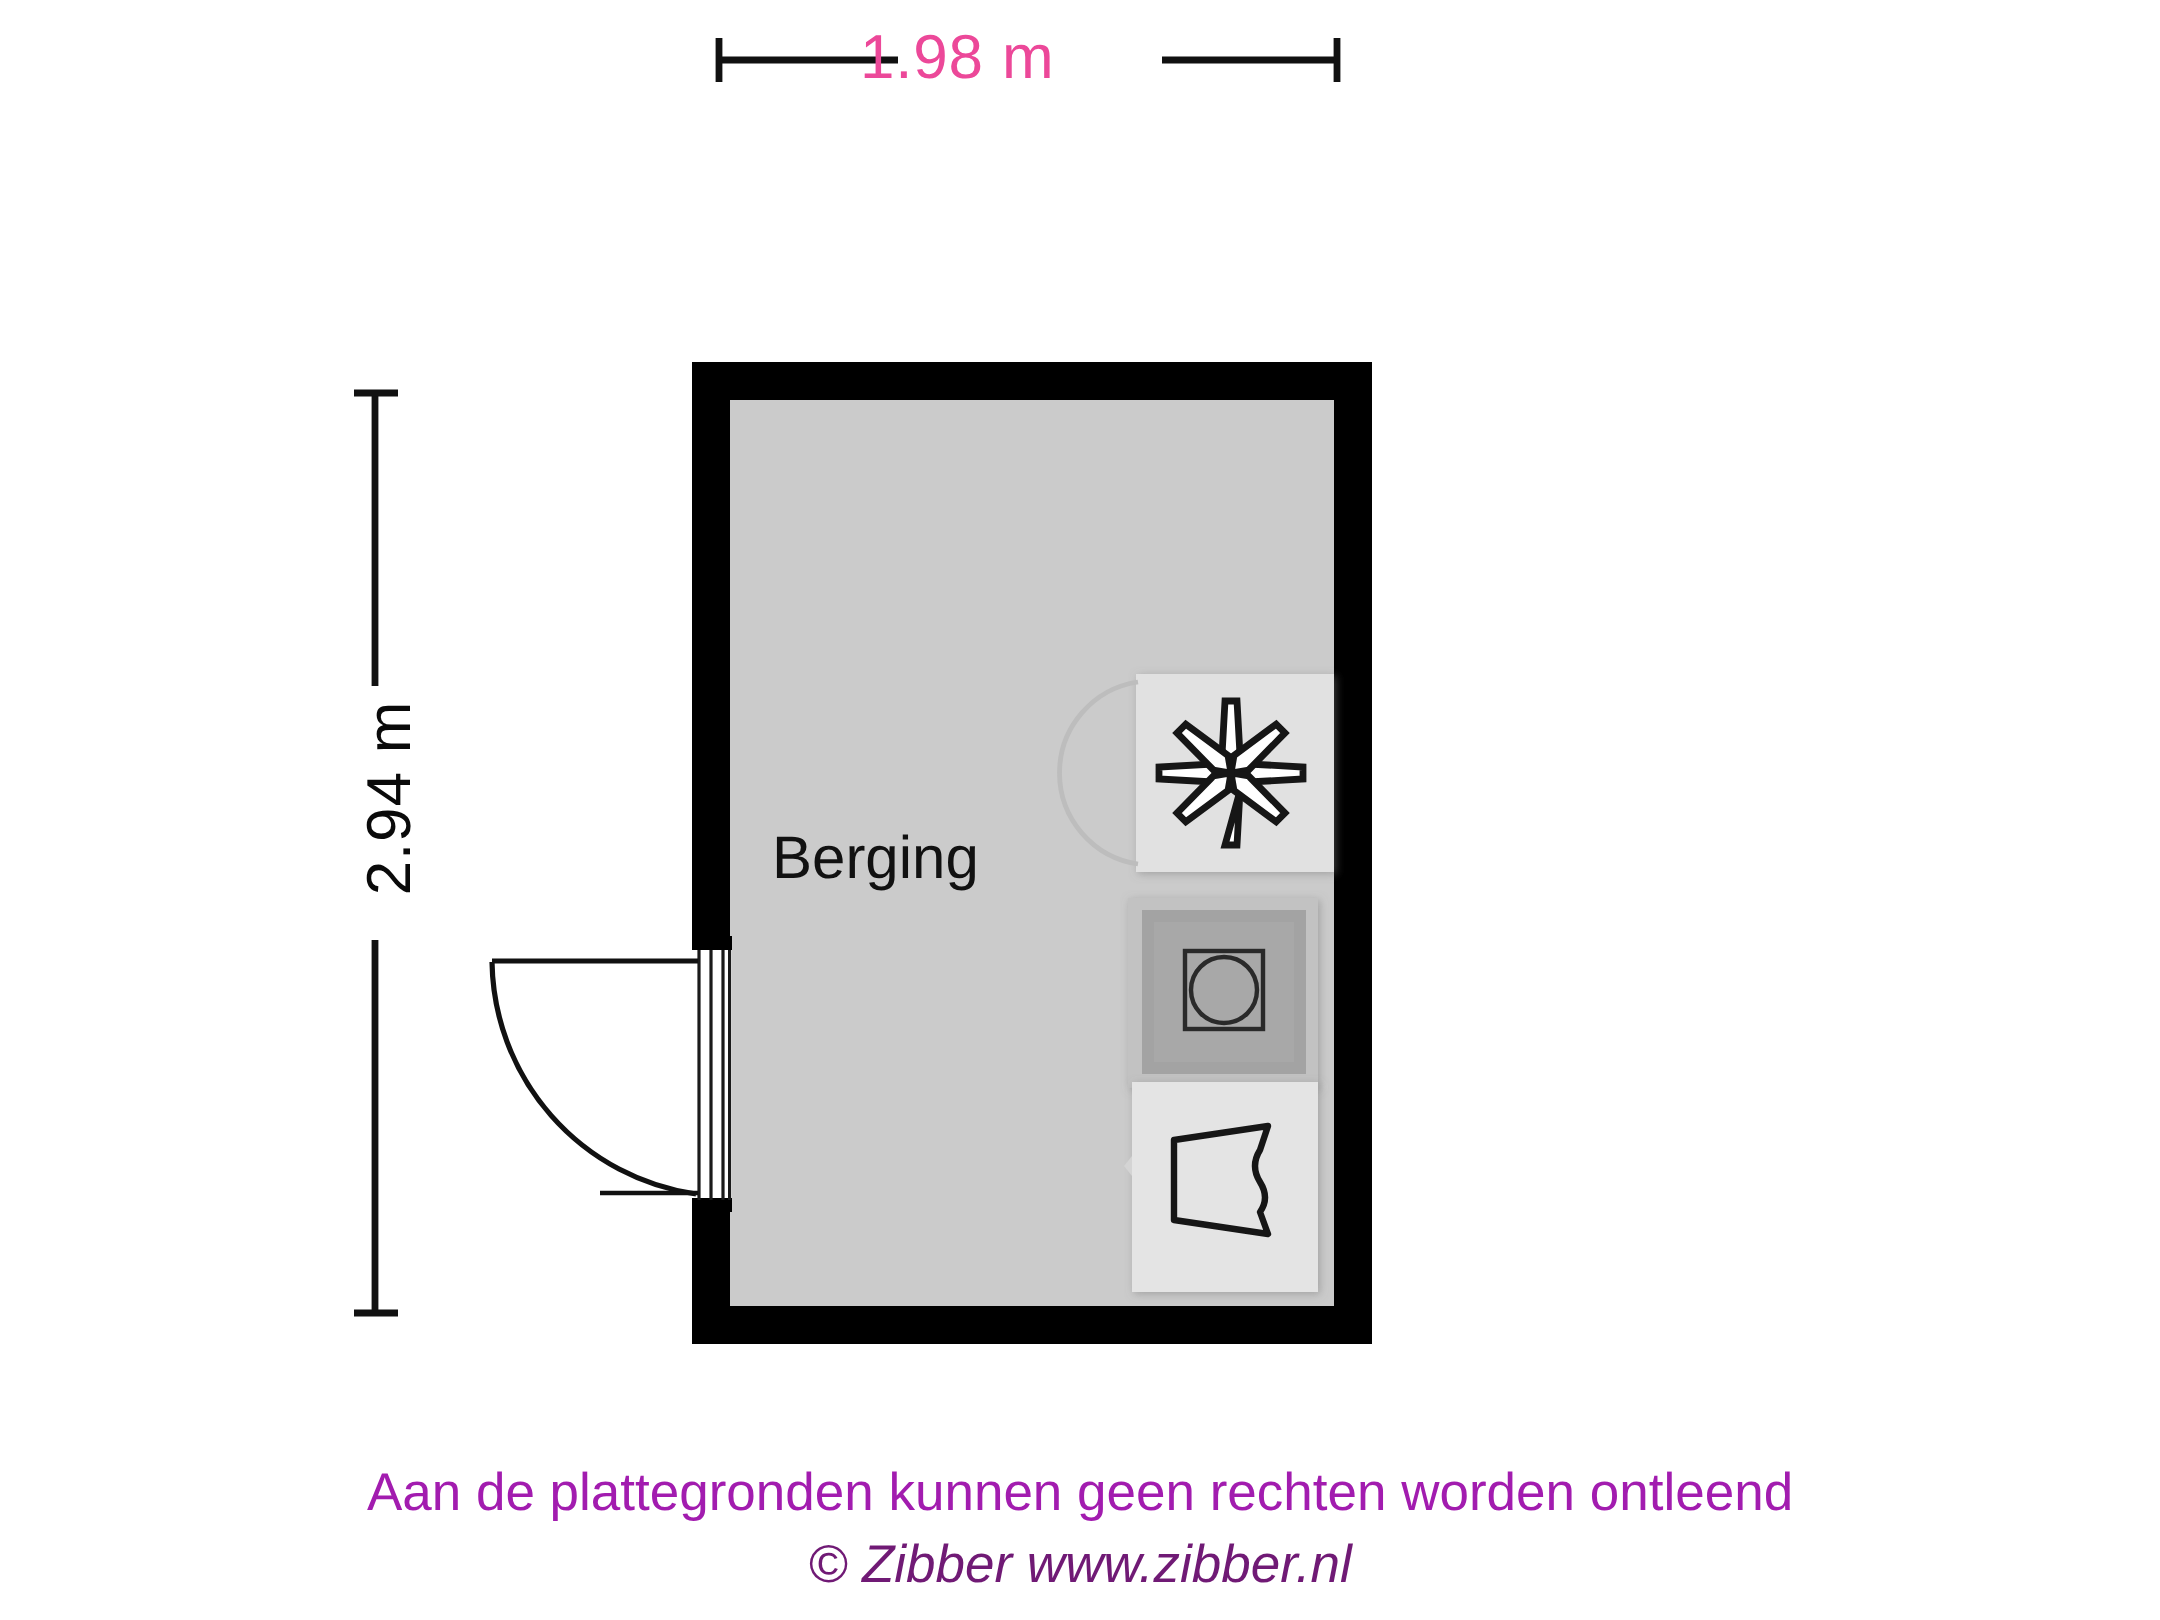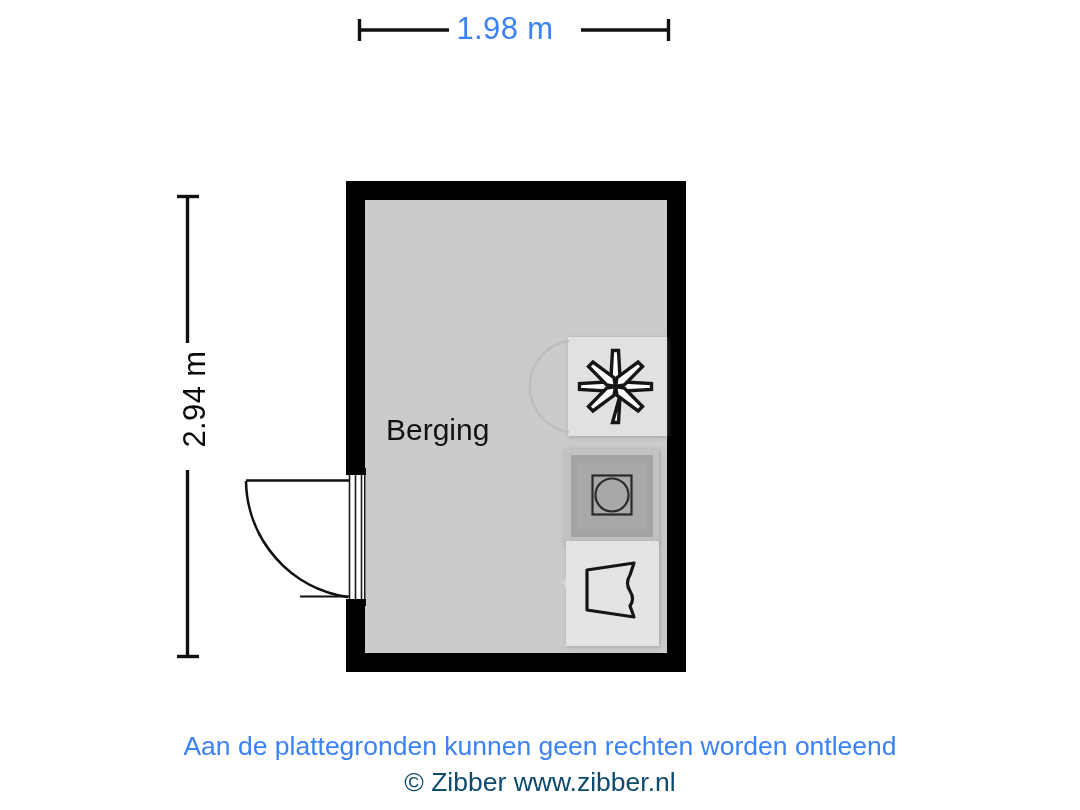--- a/index.html
+++ b/index.html
@@ -28,25 +28,24 @@
     width: 1080px;
     height: 810px;
   }
 
   
   .dim-top-label {
     position: absolute;
     left: 430px;
     top: 10px;
     width: 150px;
-    text-align: center;
     font-size: 31px;
     line-height: 38px;
     letter-spacing: 0.4px;
-    color: #3b82f6;
+    color: #ec4899;
     white-space: nowrap;
   }
   .dim-left-label {
     position: absolute;
     left: 120px;
     top: 380px;
     width: 150px;
     text-align: center;
     font-size: 31px;
     line-height: 38px;
@@ -73,28 +72,29 @@
   .footer {
     position: absolute;
     left: 0;
     top: 728px;
     width: 1080px;
     text-align: center;
   }
   .footer-line1 {
     font-size: 26.5px;
     line-height: 36px;
-    color: #3b82f6;
+    color: #a21caf;
     white-space: nowrap;
   }
   .footer-line2 {
     font-size: 26.5px;
     line-height: 36px;
-    color: #0c4a6e;
-    white-space: nowrap;
+    color: #701a75;
+    white-space: nowrap;
+    font-style: italic;
   }
 </style>
 </head>
 <body>
 
 <div id="plan-root">
 
   <svg class="layer" viewBox="0 0 1080 810" width="1080" height="810">
 
     <defs>

